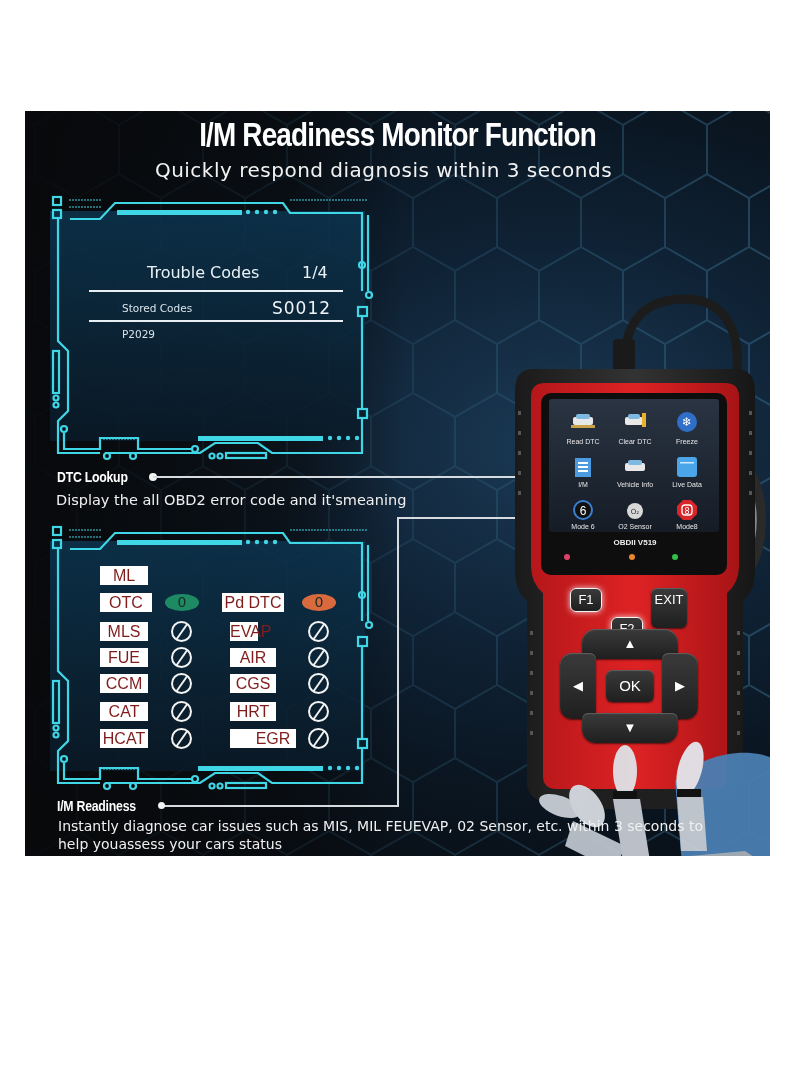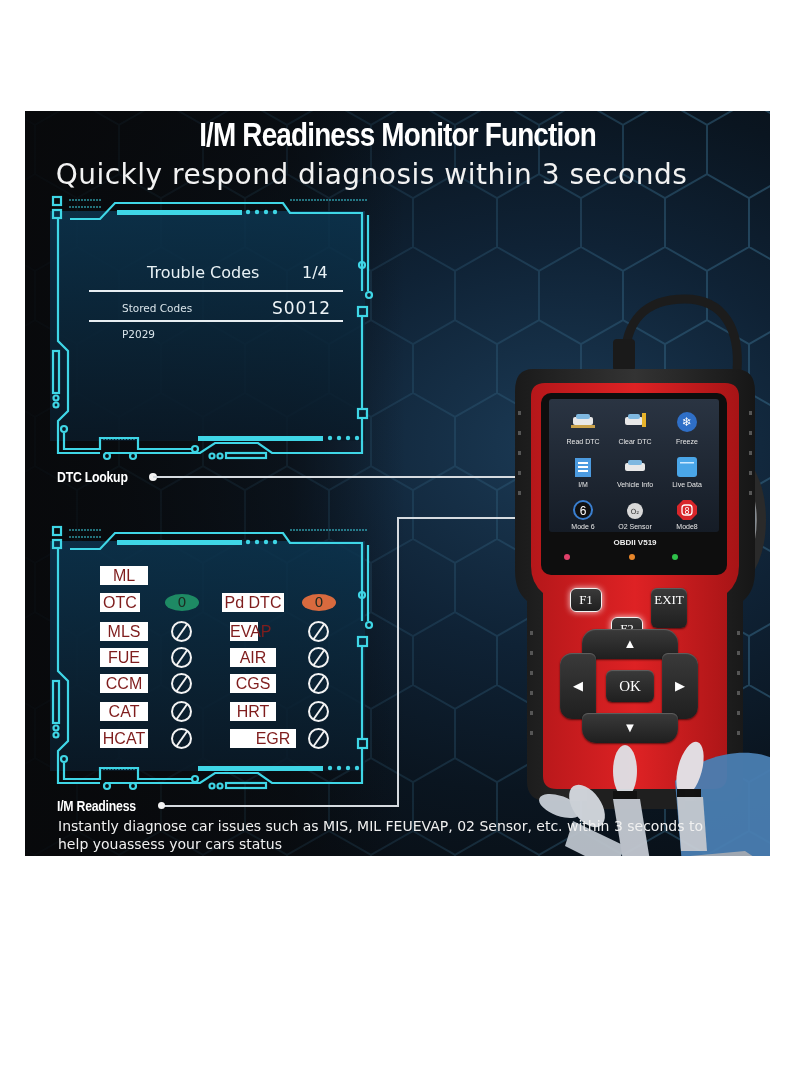--- a/index.html
+++ b/index.html
@@ -16,22 +16,22 @@
     position: absolute; left: 0; top: 0; width: 380px; height: 100%;
     background: linear-gradient(90deg, rgba(8,9,11,0.95) 0%, rgba(8,9,11,0.6) 70%, rgba(8,9,11,0) 100%);
   }
   .hexbg { position: absolute; left: 0; top: 0; width: 745px; height: 745px; }
   .title {
     position: absolute; left: 0; width: 745px; top: 4px; text-align: center;
     color: #ffffff; font-family: "Liberation Sans", sans-serif; font-weight: 700;
     font-size: 34px; letter-spacing: -1px; transform: scaleX(0.82); transform-origin: center;
   }
   .subtitle {
-    position: absolute; left: 4px; width: 685px; top: 47px; text-align: center;
-    color: #f2f2f2; font-family: "DejaVu Sans", sans-serif; font-size: 28px; letter-spacing: 0.5px;
+    position: absolute; left: 16px; width: 685px; top: 47px; text-align: center;
+    color: #f2f2f2; font-family: "DejaVu Sans", sans-serif; font-size: 20px; letter-spacing: 0.5px;
   }
   .panel { position: absolute; left: 15px; width: 340px; height: 270px; }
   .panel svg.frame { position: absolute; left: 0; top: 0; }
   .panel .inner {
     position: absolute; left: 10px; top: 20px; width: 315px; height: 230px;
     background: linear-gradient(180deg, #0c3550 0%, #0b2538 60%, #0a1a28 100%);
     opacity: 0.85;
   }
   
   .tc-title { position: absolute; left: 107px; top: 72px; color: #e9f2f6; font-size: 16px; }
@@ -66,21 +66,21 @@
   .dot { position: absolute; width: 8px; height: 8px; border-radius: 50%; background: #f2f2f2; }
   .hline { position: absolute; height: 1.5px; background: #d6dbe0; }
   .vline { position: absolute; width: 1.5px; background: #d6dbe0; }
 
   
   .device { position: absolute; left: 460px; top: 150px; width: 290px; height: 600px; }
   .scr-icon { position: absolute; width: 40px; text-align: center; }
   .scr-label { position: absolute; width: 60px; text-align: center; color: #e8e8e8; font-size: 7px; font-family: "Liberation Sans", sans-serif; }
   .key {
     position: absolute; background: linear-gradient(180deg, #3a3a3a, #1f1f1f); color: #fff;
-    border-radius: 6px; font-family: Liberation Serif, serif; font-size: 13px; text-align: center;
+    border-radius: 6px; font-family: Liberation Sans, sans-serif; font-size: 13px; text-align: center;
     box-shadow: inset 0 1px 1px rgba(255,255,255,0.2), 0 1px 2px rgba(0,0,0,0.6);
   }
   .key.glow { border: 1.5px solid #f2f2f2; box-shadow: 0 0 6px rgba(255,255,255,0.8); }
 </style>
 </head>
 <body>
 
 <div class="banner">
   <div class="bg-left"></div>
 
@@ -155,20 +155,21 @@
     <div class="tc-line" style="top:99px;"></div>
     <div class="tc-stored">Stored Codes</div>
     <div class="tc-code">S0012</div>
     <div class="tc-line" style="top:129px;"></div>
     <div class="tc-p">P2029</div>
   </div>
 
   <div class="label-bold" style="left:32px; top:357px;">DTC Lookup</div>
   <div class="dot" style="left:124px; top:362px;"></div>
   <div class="hline" style="left:128px; top:365px; width:400px;"></div>
+  <div class="desc" style="left:31px; top:381px;">Display the all OBD2 error code and it'smeaning</div>
 
   <div class="panel" style="top:410px;">
     <div class="inner"></div>
     <svg class="frame" width="340" height="270">
       <g fill="none" stroke="#3fd6e6" stroke-width="2.2">
         <rect x="13" y="6" width="8" height="8"></rect>
         <rect x="13" y="19" width="8" height="8"></rect>
         <line x1="29" y1="9" x2="62" y2="9" stroke-dasharray="2 1" stroke-width="1.2"></line>
         <line x1="29" y1="16" x2="62" y2="16" stroke-dasharray="2 1" stroke-width="1.2"></line>
         <path d="M30 28 L60 28 L75 12 L243 12 L250 22 L322 22 L322 100"></path>
@@ -205,21 +206,21 @@
       <g fill="#3fd6e6">
           <circle cx="290" cy="247" r="2.2"></circle>
           <circle cx="299" cy="247" r="2.2"></circle>
           <circle cx="308" cy="247" r="2.2"></circle>
           <circle cx="317" cy="247" r="2.2"></circle>
         </g>
     </svg>
 
     <div class="tag" style="left:60px; top:45px; width:48px;">ML</div>
 
-    <div class="tag" style="left:60px; top:72px; width:40px;">OTC</div>
+    <div class="tag" style="left:60px; top:72px; width:52px;">OTC</div>
     <div class="pill" style="left:125px; top:73px; background:#1e8a64;">0</div>
     <div class="tag" style="left:60px; top:101px; width:48px;">MLS</div>
     <div class="nosign" style="left:131px; top:100px;"></div>
     <div class="tag" style="left:60px; top:127px; width:48px;">FUE</div>
     <div class="nosign" style="left:131px; top:126px;"></div>
     <div class="tag" style="left:60px; top:153px; width:48px;">CCM</div>
     <div class="nosign" style="left:131px; top:152px;"></div>
     <div class="tag" style="left:60px; top:181px; width:48px;">CAT</div>
     <div class="nosign" style="left:131px; top:180px;"></div>
     <div class="tag" style="left:60px; top:208px; width:48px;">HCAT</div>

